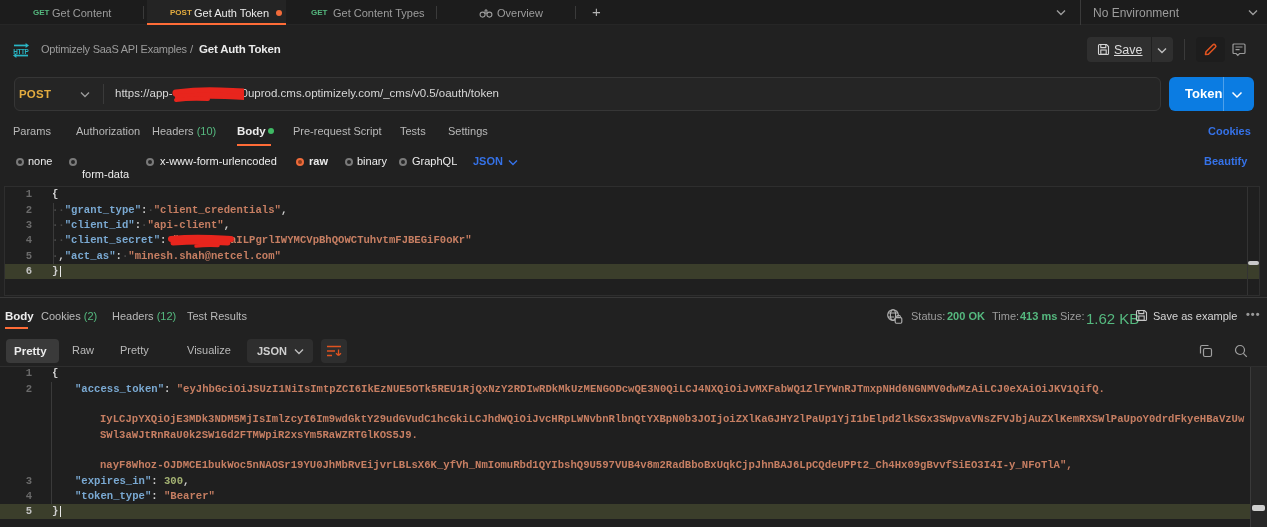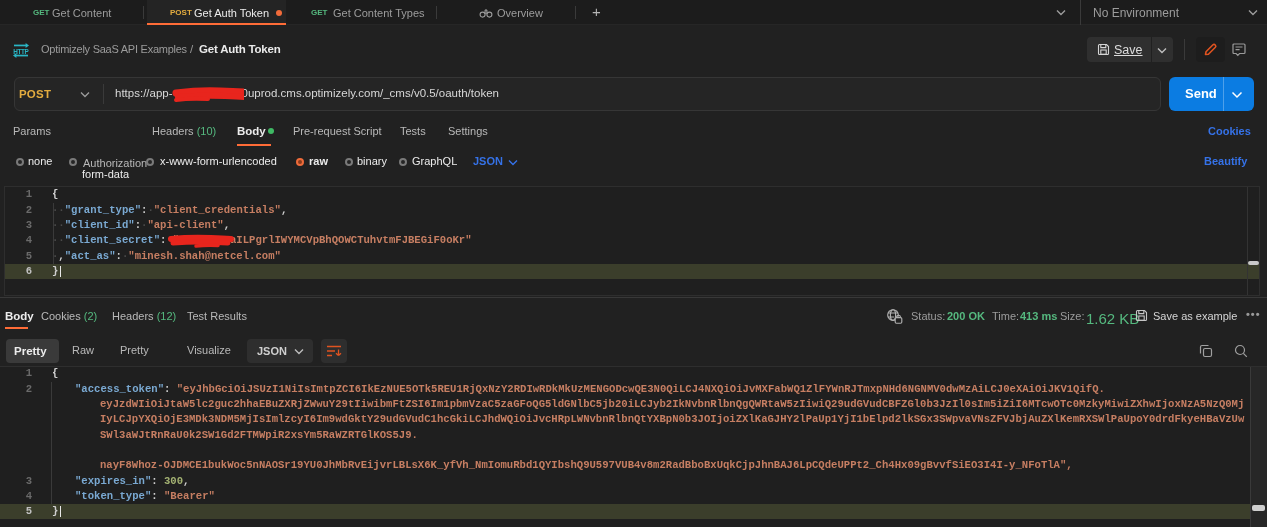--- a/index.html
+++ b/index.html
@@ -111,30 +111,30 @@
 </div>
 <div class="sep" style="left:103px;top:84px;height:20px;background:#3a3a3a;"></div>
 <div class="abs" style="left:115px;top:87px;color:#d8d8d8;font-size:11.5px;white-space:pre;">https://app-<span style="opacity:0;">xxxxxxxxxxxx</span>0uprod.cms.optimizely.com/_cms/v0.5/oauth/token</div>
 <svg class="abs" style="left:170px;top:84px;" width="74" height="20" viewBox="0 0 74 20">
   <path d="M6 9 Q30 6 50 7 Q65 7.5 76 8" stroke="#e8251d" stroke-width="7" fill="none" stroke-linecap="round"></path>
   <path d="M8 13 Q35 11 55 12 Q68 12.5 74 13" stroke="#e8251d" stroke-width="6" fill="none" stroke-linecap="round"></path>
   <path d="M6 16 Q20 14 38 15" stroke="#e8251d" stroke-width="4" fill="none" stroke-linecap="round"></path>
 </svg>
 
 <div class="abs" style="left:1169px;top:77px;width:85px;height:34px;border-radius:6px;background:#0b7ce2;"></div>
-<div class="abs" style="left:1185px;top:86px;color:#ffffff;font-size:13px;font-weight:700;">Send</div>
+<div class="abs" style="left:1185px;top:86px;color:#ffffff;font-size:13px;font-weight:700;">Token</div>
 <div class="abs" style="left:1223px;top:77px;width:1px;height:34px;background:rgba(255,255,255,0.28);"></div>
 <div class="abs" style="left:1231px;top:91px;">
   <svg width="12" height="8" viewBox="0 0 12 8" fill="none" stroke="#ffffff" stroke-width="1.5">
         <path d="M1.5 1.5 L6 6 L10.5 1.5"></path>
       </svg>
 </div>
 
 <div class="abs dim" style="left:13px;top:125px;color:#b9b9b9;">Params</div>
-<div class="abs dim" style="left:83px;top:125px;color:#b9b9b9;margin-top:32px;">Authorization</div>
+<div class="abs dim" style="left:76px;top:125px;color:#b9b9b9;">Authorization</div>
 <div class="abs dim" style="left:152px;top:125px;color:#b9b9b9;">Headers <span class="green">(10)</span></div>
 <div class="abs white" style="left:237px;top:125px;font-weight:700;font-size:11.5px;">Body</div>
 <div class="abs" style="left:268px;top:128px;width:6px;height:6px;border-radius:50%;background:#3fb964;"></div>
 <div class="abs dim" style="left:293px;top:125px;color:#b9b9b9;">Pre-request Script</div>
 <div class="abs dim" style="left:400px;top:125px;color:#b9b9b9;">Tests</div>
 <div class="abs dim" style="left:448px;top:125px;color:#b9b9b9;">Settings</div>
 <div class="abs" style="left:237px;top:144px;width:34px;height:2px;background:#ff6c37;"></div>
 <div class="abs bluelink" style="left:1208px;top:125px;">Cookies</div>
 
 <div class="abs" style="left:16px;top:158px;width:4px;height:4px;border-radius:50%;border:2.5px solid #7a7a7a;background:#252525;"></div>
@@ -249,21 +249,20 @@
 <div id="resped" class="abs" style="left:0;top:366px;width:1267px;height:161px;background:#1f1f1f;border-top:1px solid #2e2e2e;box-sizing:border-box;"></div>
 <div class="abs" style="left:0px;top:504px;width:1250px;height:15.4px;background:#3b3e2b;"></div>
 <div class="abs" style="left:51px;top:382px;width:1px;height:122px;background:#3a3a3a;"></div>
 <div class="ln" style="left:10px;top:366.3px;line-height:15.3px;color:#6a6a6a;">1</div>
 <div class="ln" style="left:10px;top:381.6px;line-height:15.3px;color:#6a6a6a;">2</div>
 <div class="ln" style="left:10px;top:473.6px;line-height:15.3px;color:#6a6a6a;">3</div>
 <div class="ln" style="left:10px;top:488.9px;line-height:15.3px;color:#6a6a6a;">4</div>
 <div class="ln" style="left:10px;top:504.3px;line-height:15.3px;color:#c0c0c0;">5</div>
 <div class="eline" style="left:52px;top:366.3px;">{</div>
 <div class="eline" style="left:75px;top:381.6px;"><span class="k">"access_token"</span>: <span class="v">"eyJhbGciOiJSUzI1NiIsImtpZCI6IkEzNUE5OTk5REU1RjQxNzY2RDIwRDkMkUzMENGODcwQE3N0QiLCJ4NXQiOiJvMXFabWQ1ZlFYWnRJTmxpNHd6NGNMV0dwMzAiLCJ0eXAiOiJKV1QifQ.</span></div>
-<div class="eline" style="left:100px;top:397.0px;"><span class="v">eyJzdWIiOiJtaW5lc2guc2hhaEBuZXRjZWwuY29tIiwibmFtZSI6Im1pbmVzaC5zaGFoQG5ldGNlbC5jb20iLCJyb2IkNvbnRlbnQgQWRtaW5zIiwiQ29udGVudCBFZGl0b3JzIl0sIm5iZiI6MTcwOTc0MzkyMiwiZXhwIjoxNzA5NzQ0Mj</span></div>
 <div class="eline" style="left:100px;top:412.3px;"><span class="v">IyLCJpYXQiOjE3MDk3NDM5MjIsImlzcyI6Im9wdGktY29udGVudC1hcGkiLCJhdWQiOiJvcHRpLWNvbnRlbnQtYXBpN0b3JOIjoiZXlKaGJHY2lPaUp1YjI1bElpd2lkSGx3SWpvaVNsZFVJbjAuZXlKemRXSWlPaUpoY0drdFkyeHBaVzUw</span></div>
 <div class="eline" style="left:100px;top:427.6px;"><span class="v">SWl3aWJtRnRaU0k2SW1Gd2FTMWpiR2xsYm5RaWZRTGlKOS5J9.</span></div>
 <div class="eline" style="left:100px;top:458.3px;"><span class="v">nayF8Whoz-OJDMCE1bukWoc5nNAOSr19YU0JhMbRvEijvrLBLsX6K_yfVh_NmIomuRbd1QYIbshQ9U597VUB4v8m2RadBboBxUqkCjpJhnBAJ6LpCQdeUPPt2_Ch4Hx09gBvvfSiEO3I4I-y_NFoTlA",</span></div>
 <div class="eline" style="left:75px;top:473.6px;"><span class="k">"expires_in"</span>: <span class="n">300</span>,</div>
 <div class="eline" style="left:75px;top:488.9px;"><span class="k">"token_type"</span>: <span class="v">"Bearer"</span></div>
 <div class="eline" style="left:52px;top:504.3px;">}</div>
 <div class="abs" style="left:60px;top:506px;width:1px;height:11px;background:#e8e8e8;"></div>
 <div class="abs" style="left:1250px;top:367px;width:17px;height:160px;background:#272727;border-left:1px solid #3a3a3a;box-sizing:border-box;"></div>
 <div class="abs" style="left:1252px;top:505px;width:13px;height:6px;border-radius:2px;background:#cfcfcf;"></div>
 

